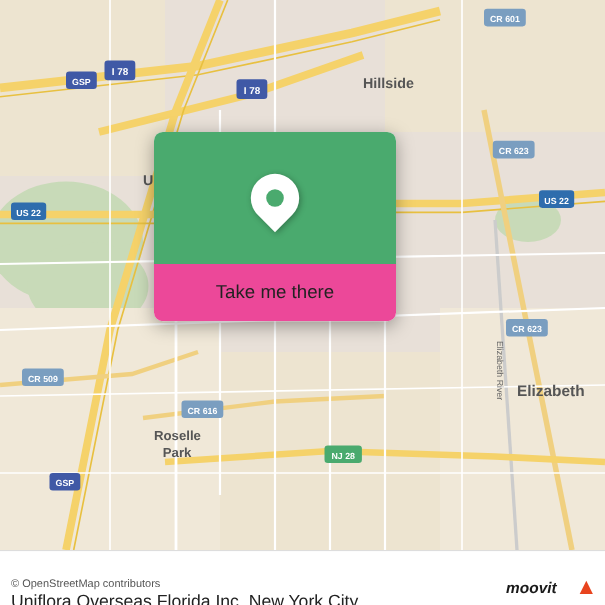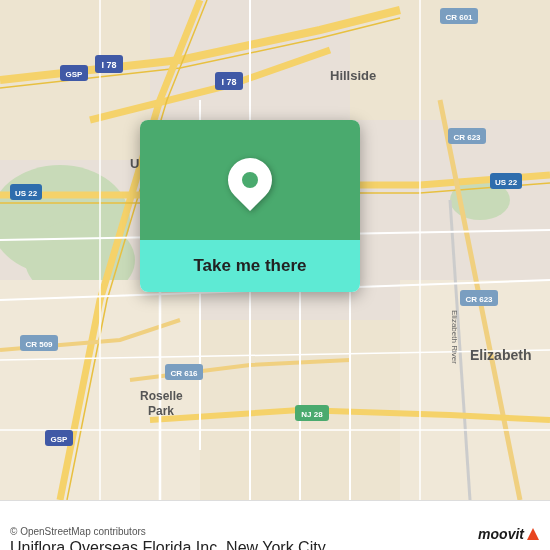--- a/index.html
+++ b/index.html
@@ -76,24 +76,24 @@
       width: 16px;
       height: 16px;
       border-radius: 50%;
       background: #4aaa6e;
       transform: rotate(45deg);
     }
 
     #take-me-there-btn {
       width: 100%;
       padding: 16px 10px;
-      background: #5eead4;
+      background: #ec4899;
       border: none;
       font-size: 17px;
-      font-weight: 700;
+      font-weight: 400;
       color: #222;
       cursor: pointer;
       text-align: center;
     }
 
     
     #bottom-bar {
       width: 550px;
       height: 50px;
       background: white;
@@ -116,21 +116,21 @@
       color: #222;
       font-weight: 500;
     }
 
     #moovit-logo {
       position: absolute;
       bottom: 8px;
       right: 10px;
       display: flex;
       align-items: center;
-      gap: 2px;
+      gap: 20px;
     }
 
     .moovit-text {
       font-size: 14px;
       font-weight: bold;
       color: #1a1a1a;
       font-style: italic;
     }
   </style>
 </head>

